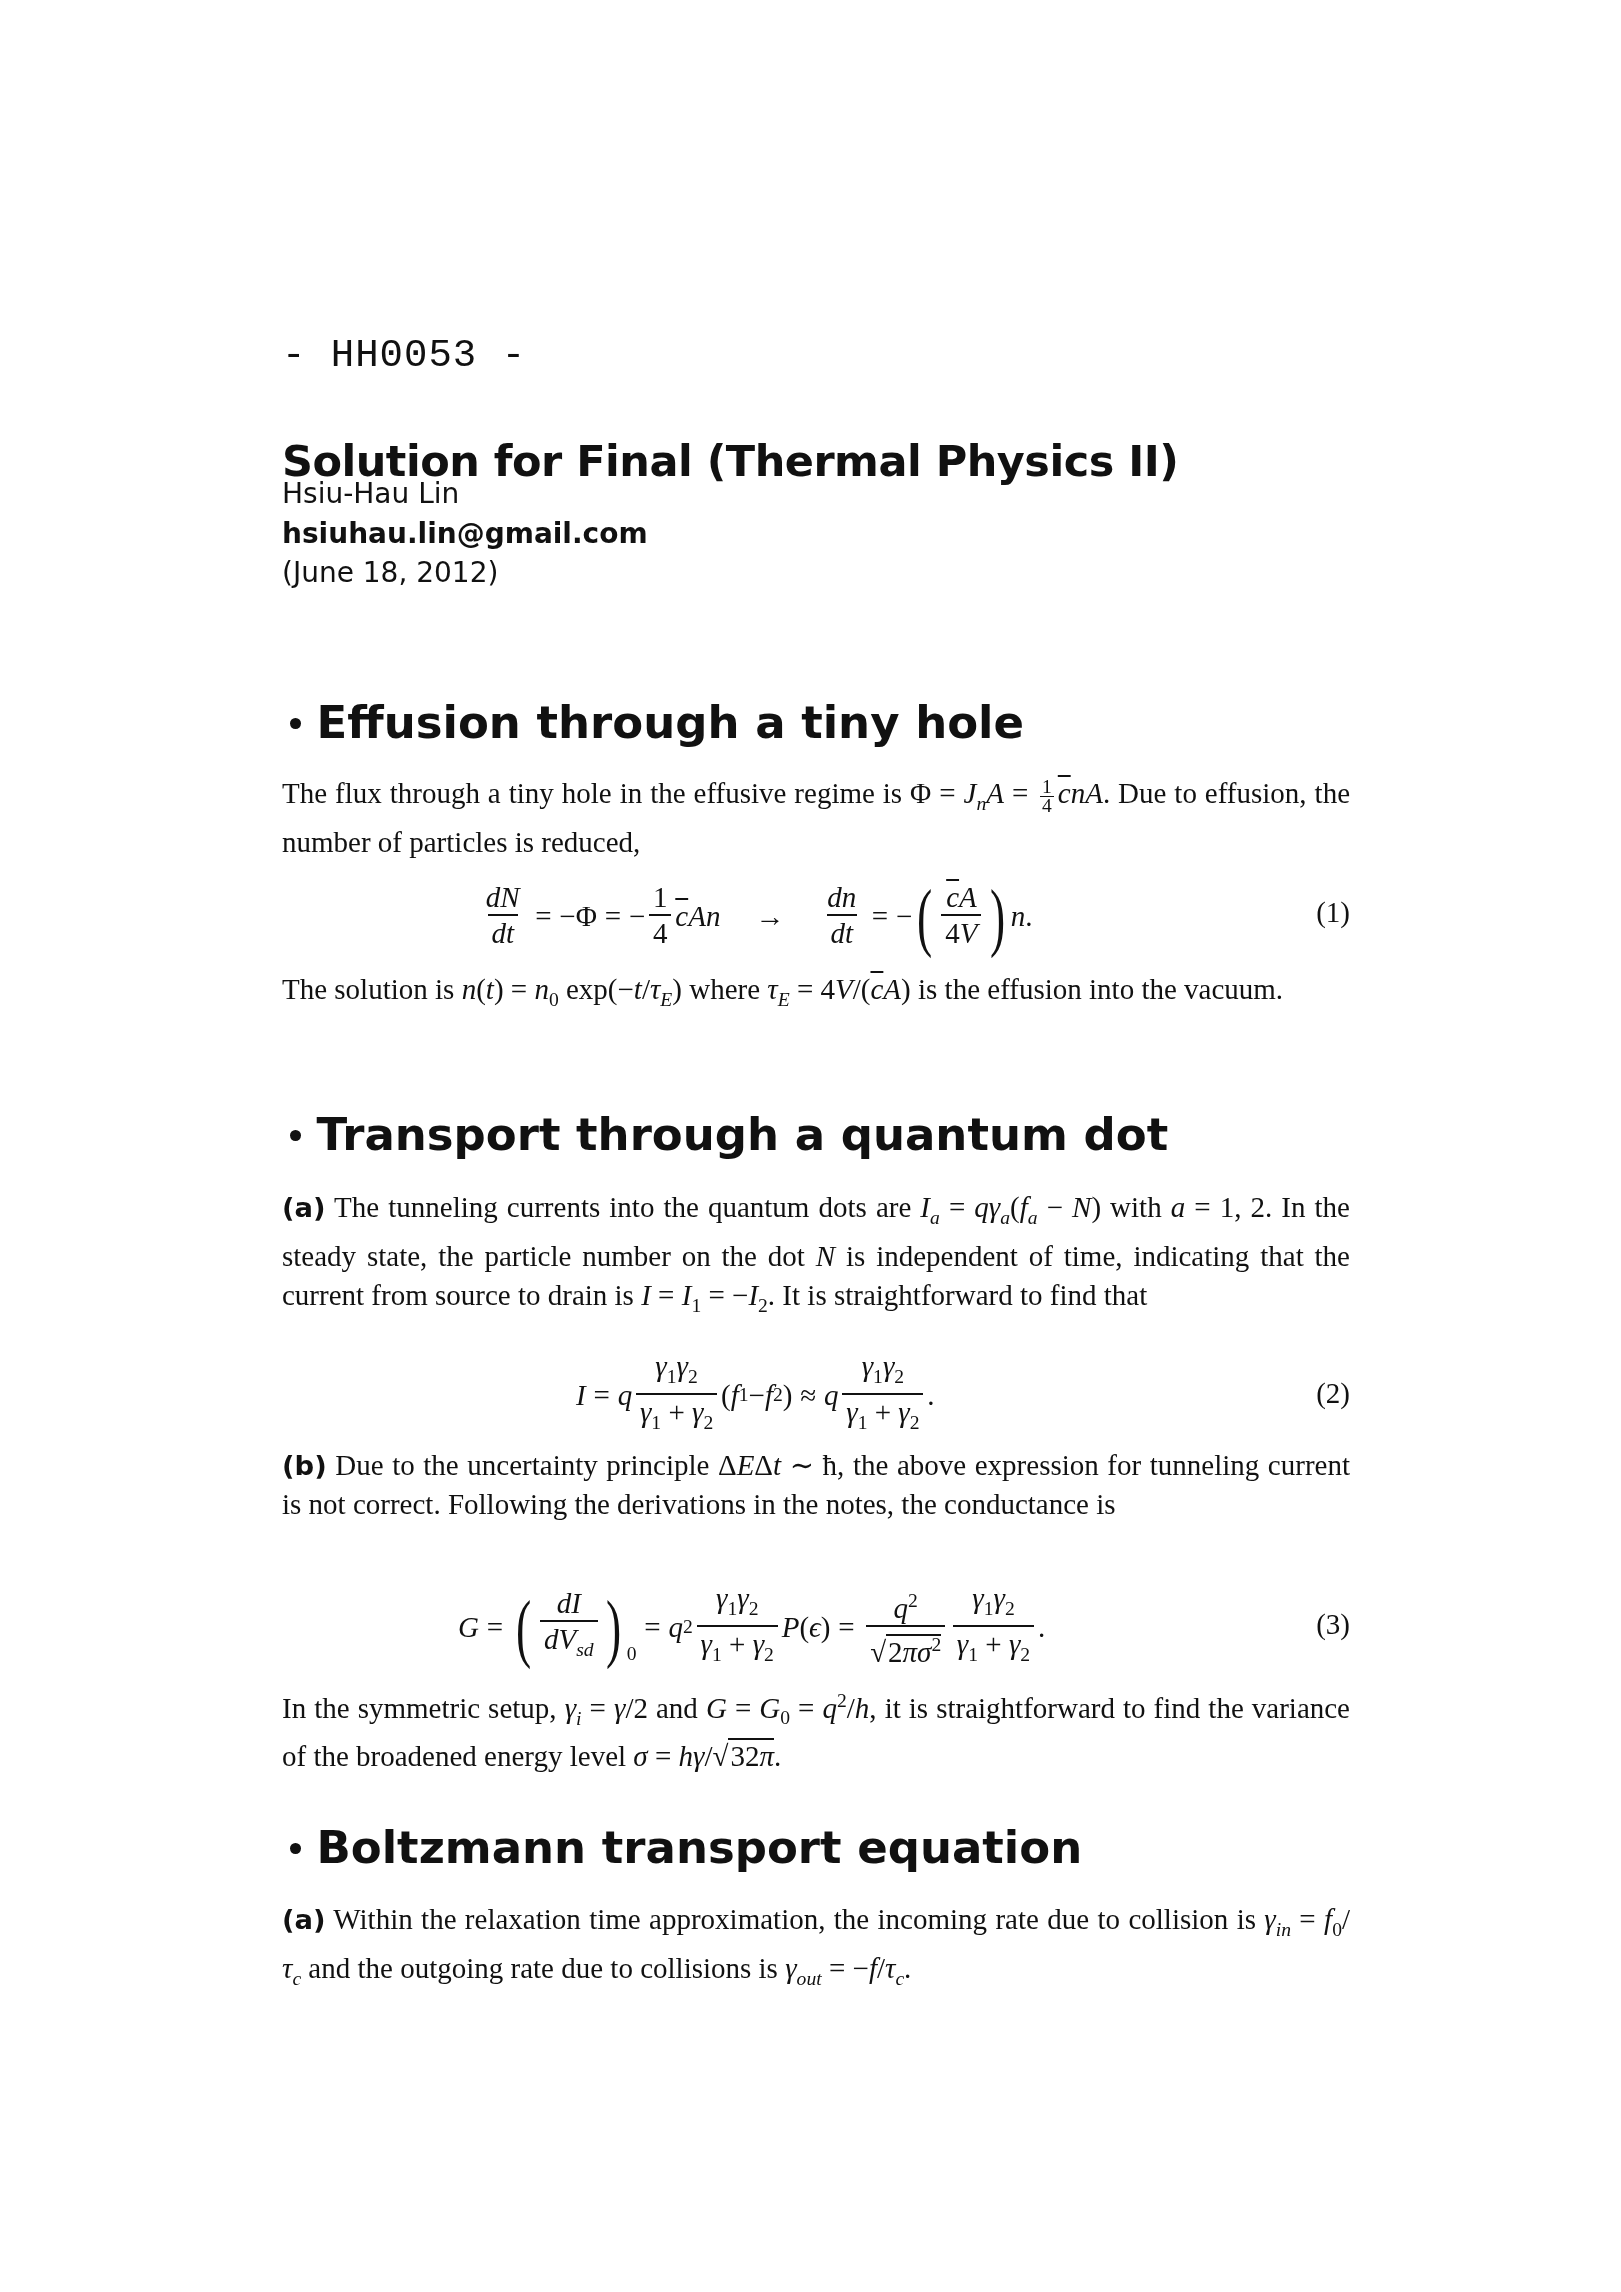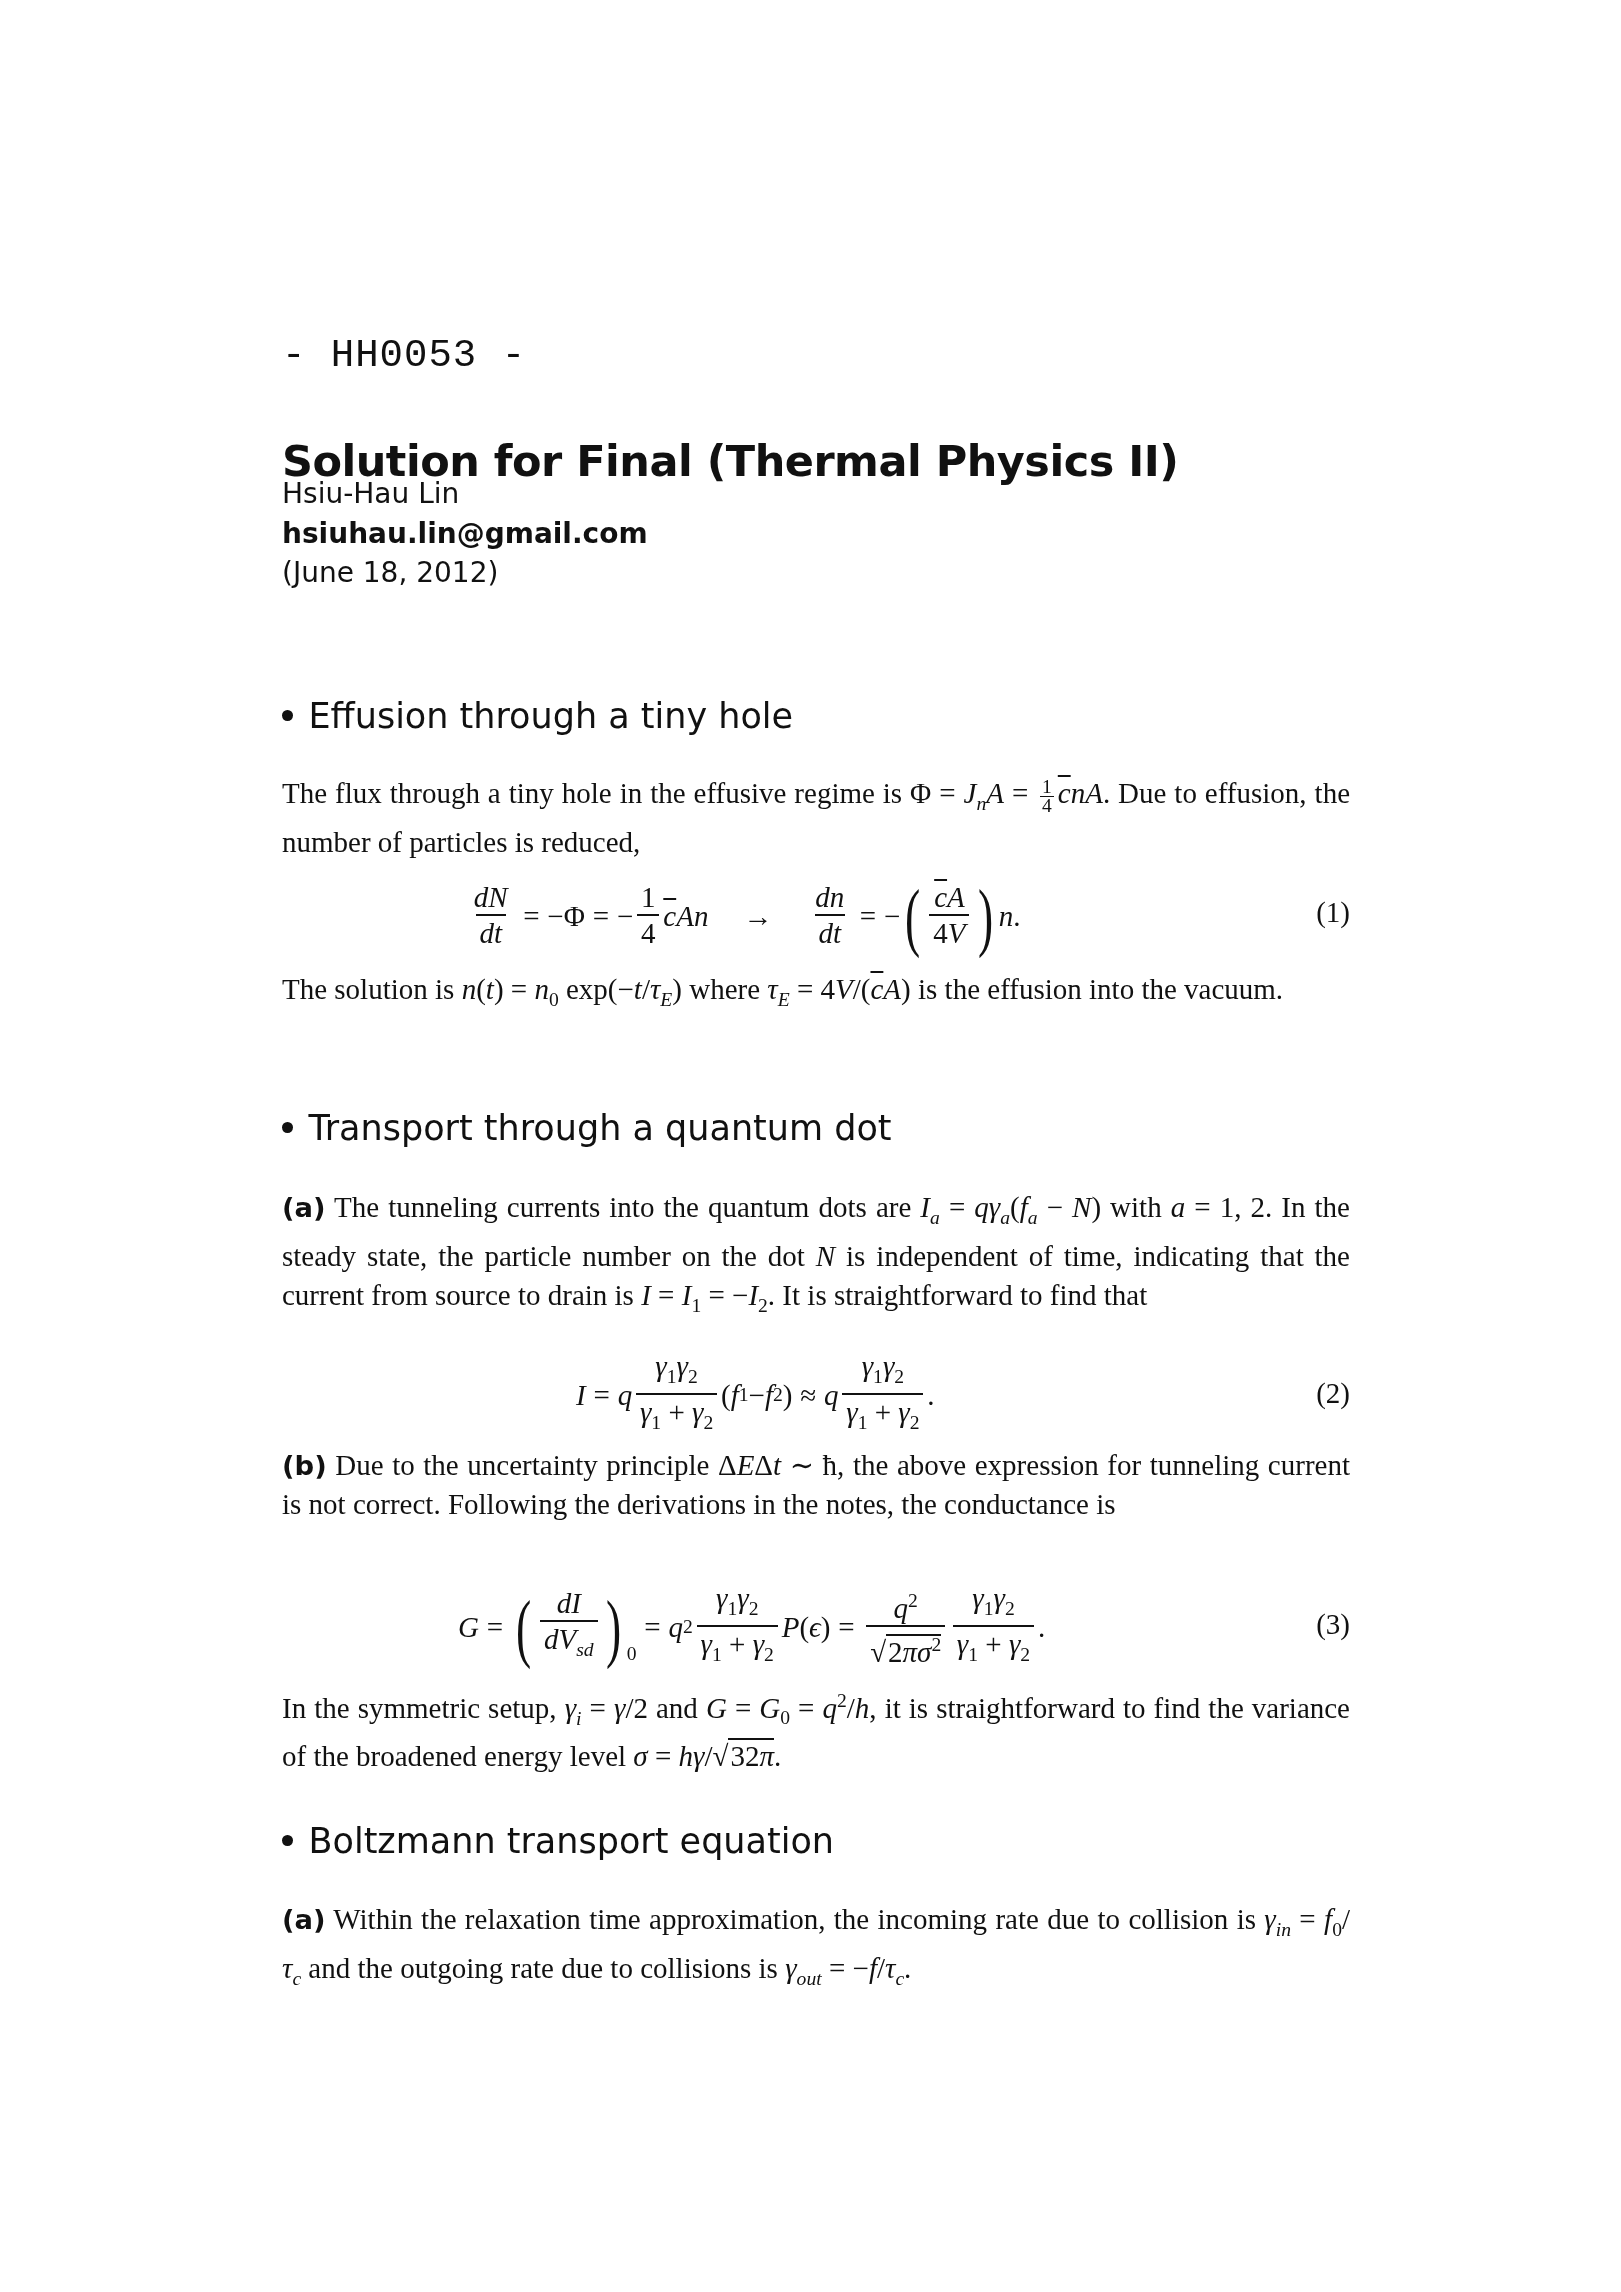--- a/index.html
+++ b/index.html
@@ -9,21 +9,21 @@
   .sans { font-family: "DejaVu Sans", "Liberation Sans", sans-serif; }
   .mono { font-family: "Liberation Mono", "DejaVu Sans Mono", monospace; }
 
   .code { position: absolute; top: 334px; left: 0; font-size: 39px; letter-spacing: 1px; }
   .title { position: absolute; top: 436px; left: 0; font-size: 43px; font-weight: bold; letter-spacing: -0.5px; white-space: nowrap; }
   .meta { position: absolute; left: 0; font-size: 28px; }
   .author { top: 477px; }
   .email { top: 517px; font-weight: bold; }
   .date { top: 556px; }
 
-  .sec-head { position: absolute; left: 0; font-size: 35px; font-weight: normal; white-space: nowrap; }
+  .sec-head { position: absolute; left: 8px; font-size: 45px; font-weight: bold; white-space: nowrap; }
   .sec-head .bullet { display: inline-block; width: 10.8px; height: 10.8px; border-radius: 50%; background: #111; margin-right: 15.7px; vertical-align: middle; position: relative; top: -2.9px; }
 
   .para { position: absolute; left: 0; width: 1068px; font-size: 29px; line-height: 39px; text-align: justify; }
   .para i, .eq i { font-style: italic; }
   .para .lbl { font-family: "DejaVu Sans", "Liberation Sans", sans-serif; font-weight: bold; font-size: 27.4px; }
 
   .eq { position: absolute; left: 0; width: 1068px; font-size: 29px; font-family: "Liberation Serif", "DejaVu Serif", serif; }
   .eq .body { position: absolute; white-space: nowrap; display: flex; align-items: center; }
   .eq .num { position: absolute; right: 0; }
   .frac { display: inline-flex; flex-direction: column; align-items: center; vertical-align: middle; margin: 0 3.9px; }
@@ -53,21 +53,21 @@
   </div>
 
   <div class="para serif" style="top:774px;">
     The flux through a tiny hole in the effusive regime is Φ = <i>J<sub>n</sub>A</i> = <span class="frac small">
         <span class="n">1</span>
         <span class="d">4</span>
       </span><i><span class="overbar">c</span>nA</i>. Due to effusion, the number of particles is reduced,
   </div>
 
   <div class="eq" style="top:867px; height:98px;">
-    <div class="body" style="left:184px; top:0; height:98px;justify-content:center;">
+    <div class="body" style="left:196px; top:0; height:98px;justify-content:center;">
       <span class="frac">
           <span class="n"><i>dN</i></span>
           <span class="d"><i>dt</i></span>
         </span>
       <span class="op">=</span>−Φ<span class="op">=</span>−<span class="frac">
           <span class="n">1</span>
           <span class="d">4</span>
         </span><i><span class="overbar">c</span>An</i>
       <span class="op" style="margin:0 35px;">→</span>
       <span class="frac">

